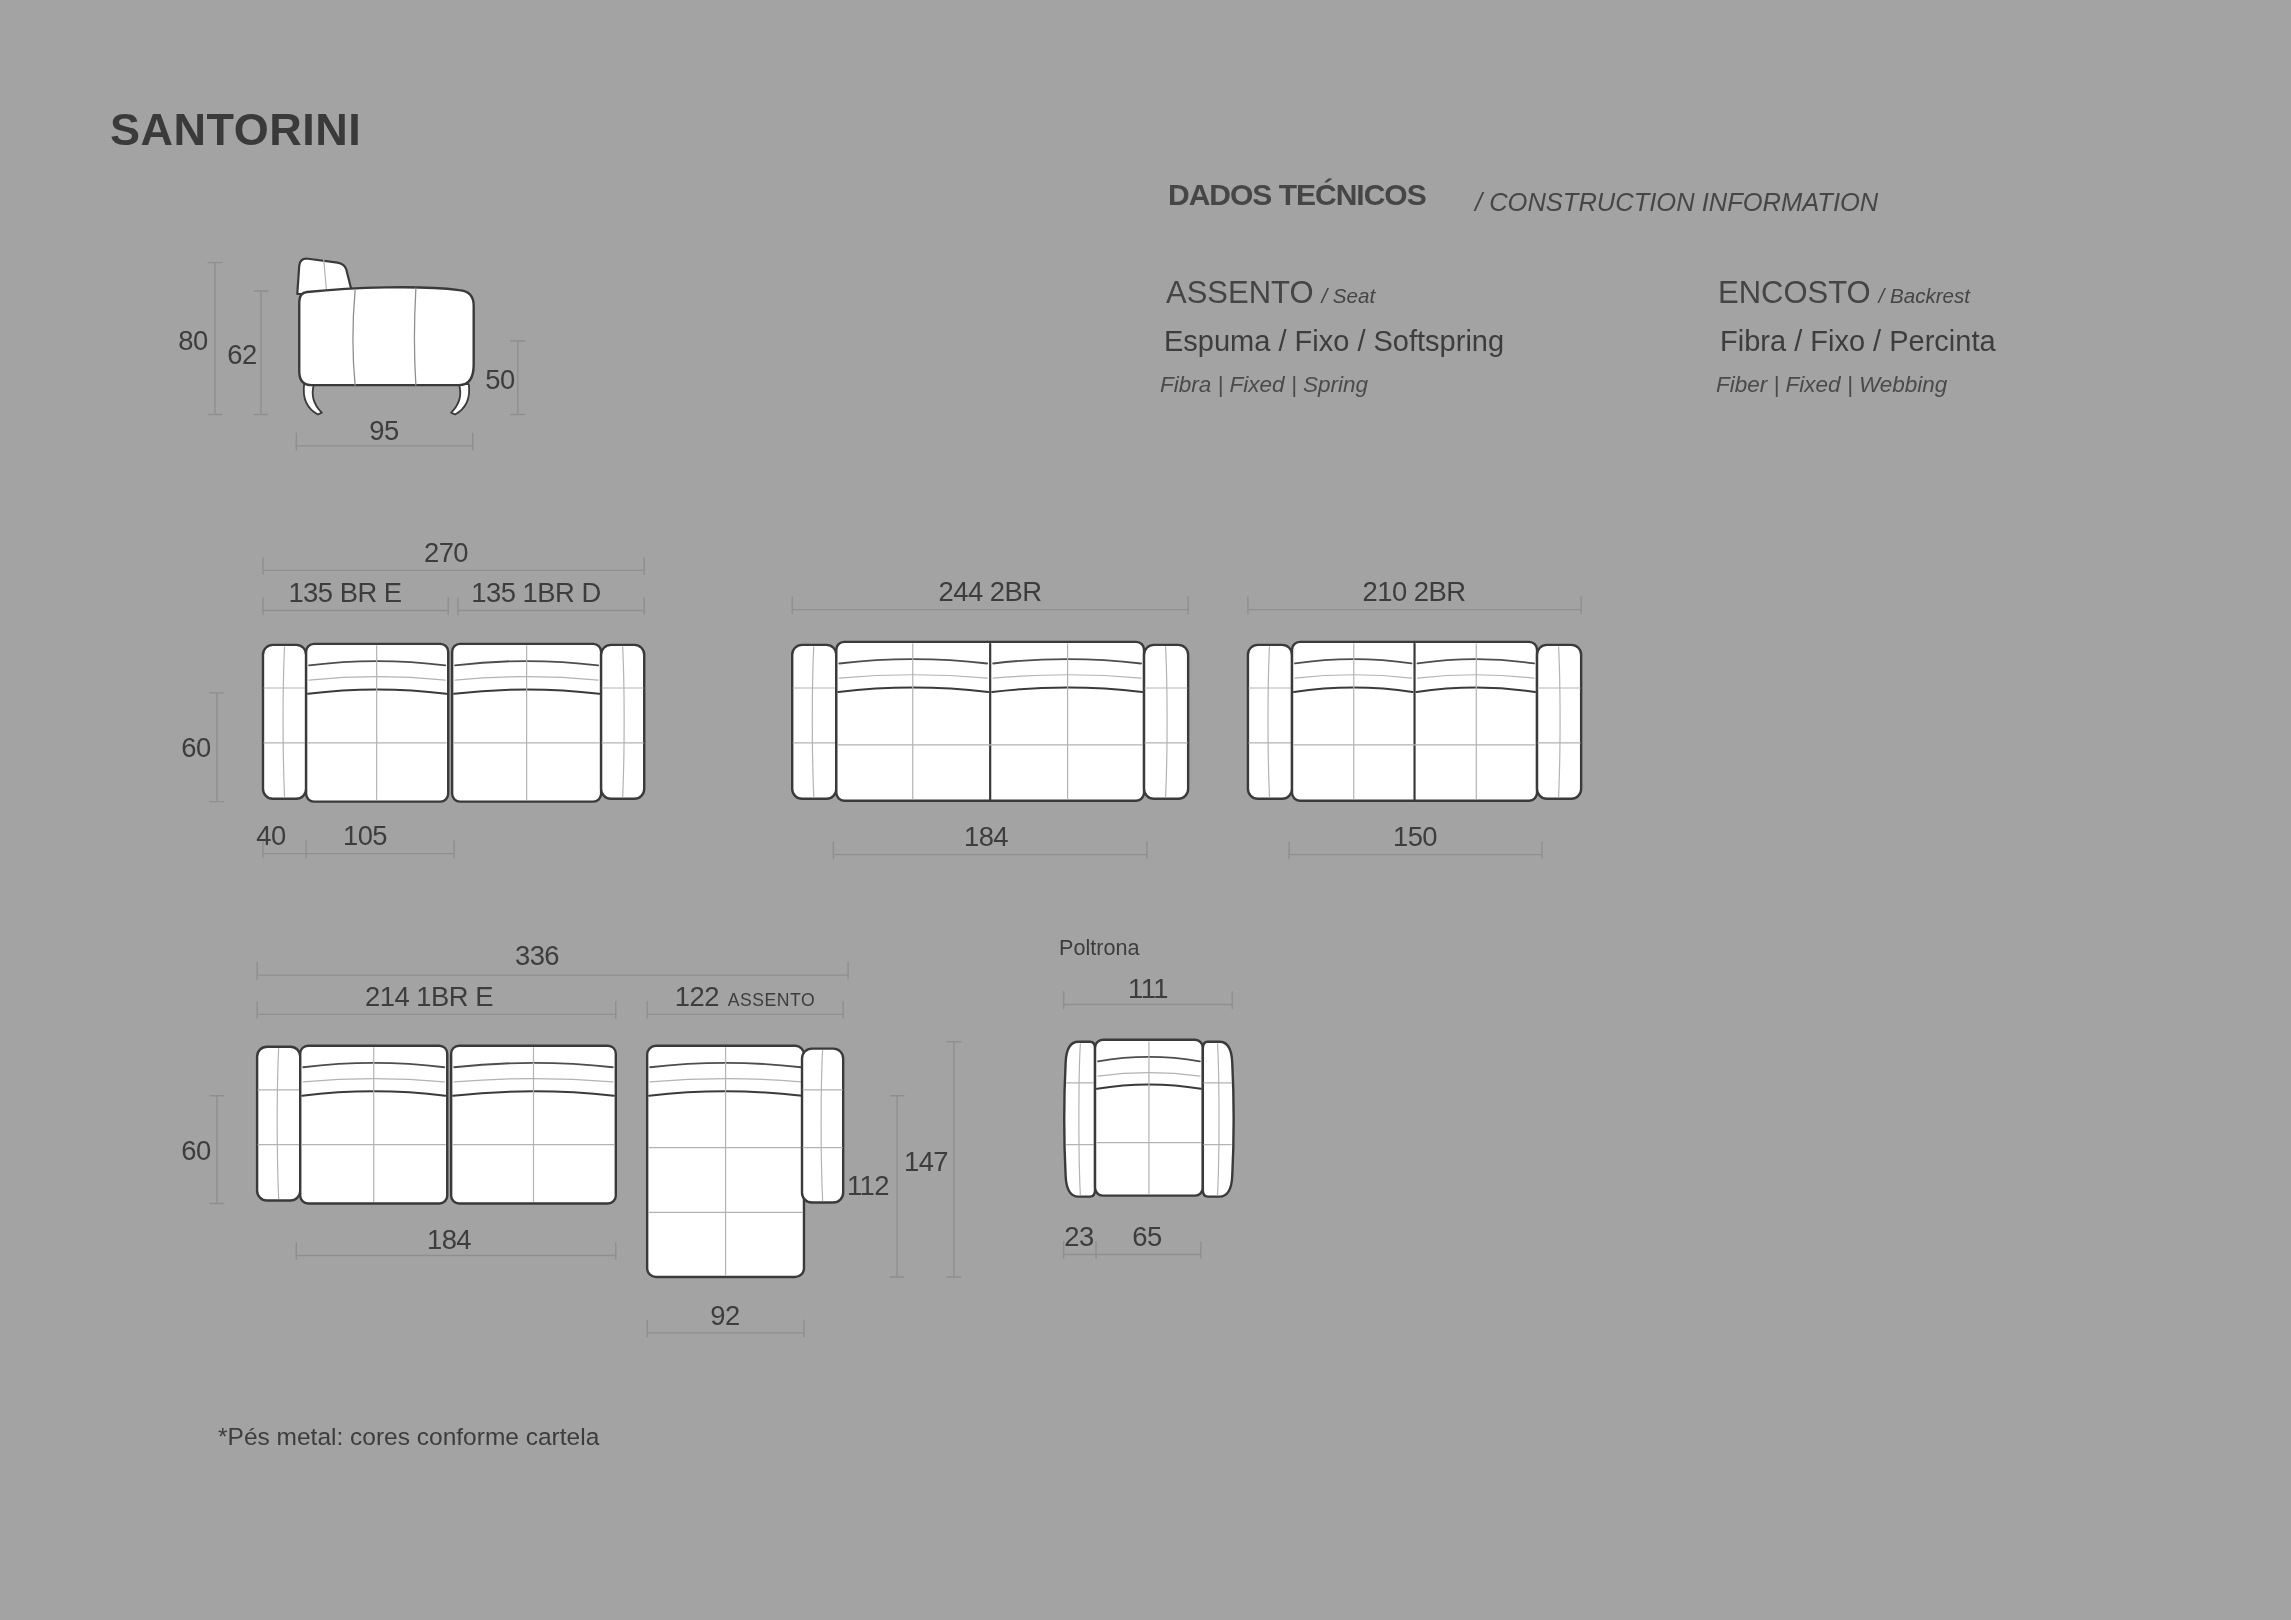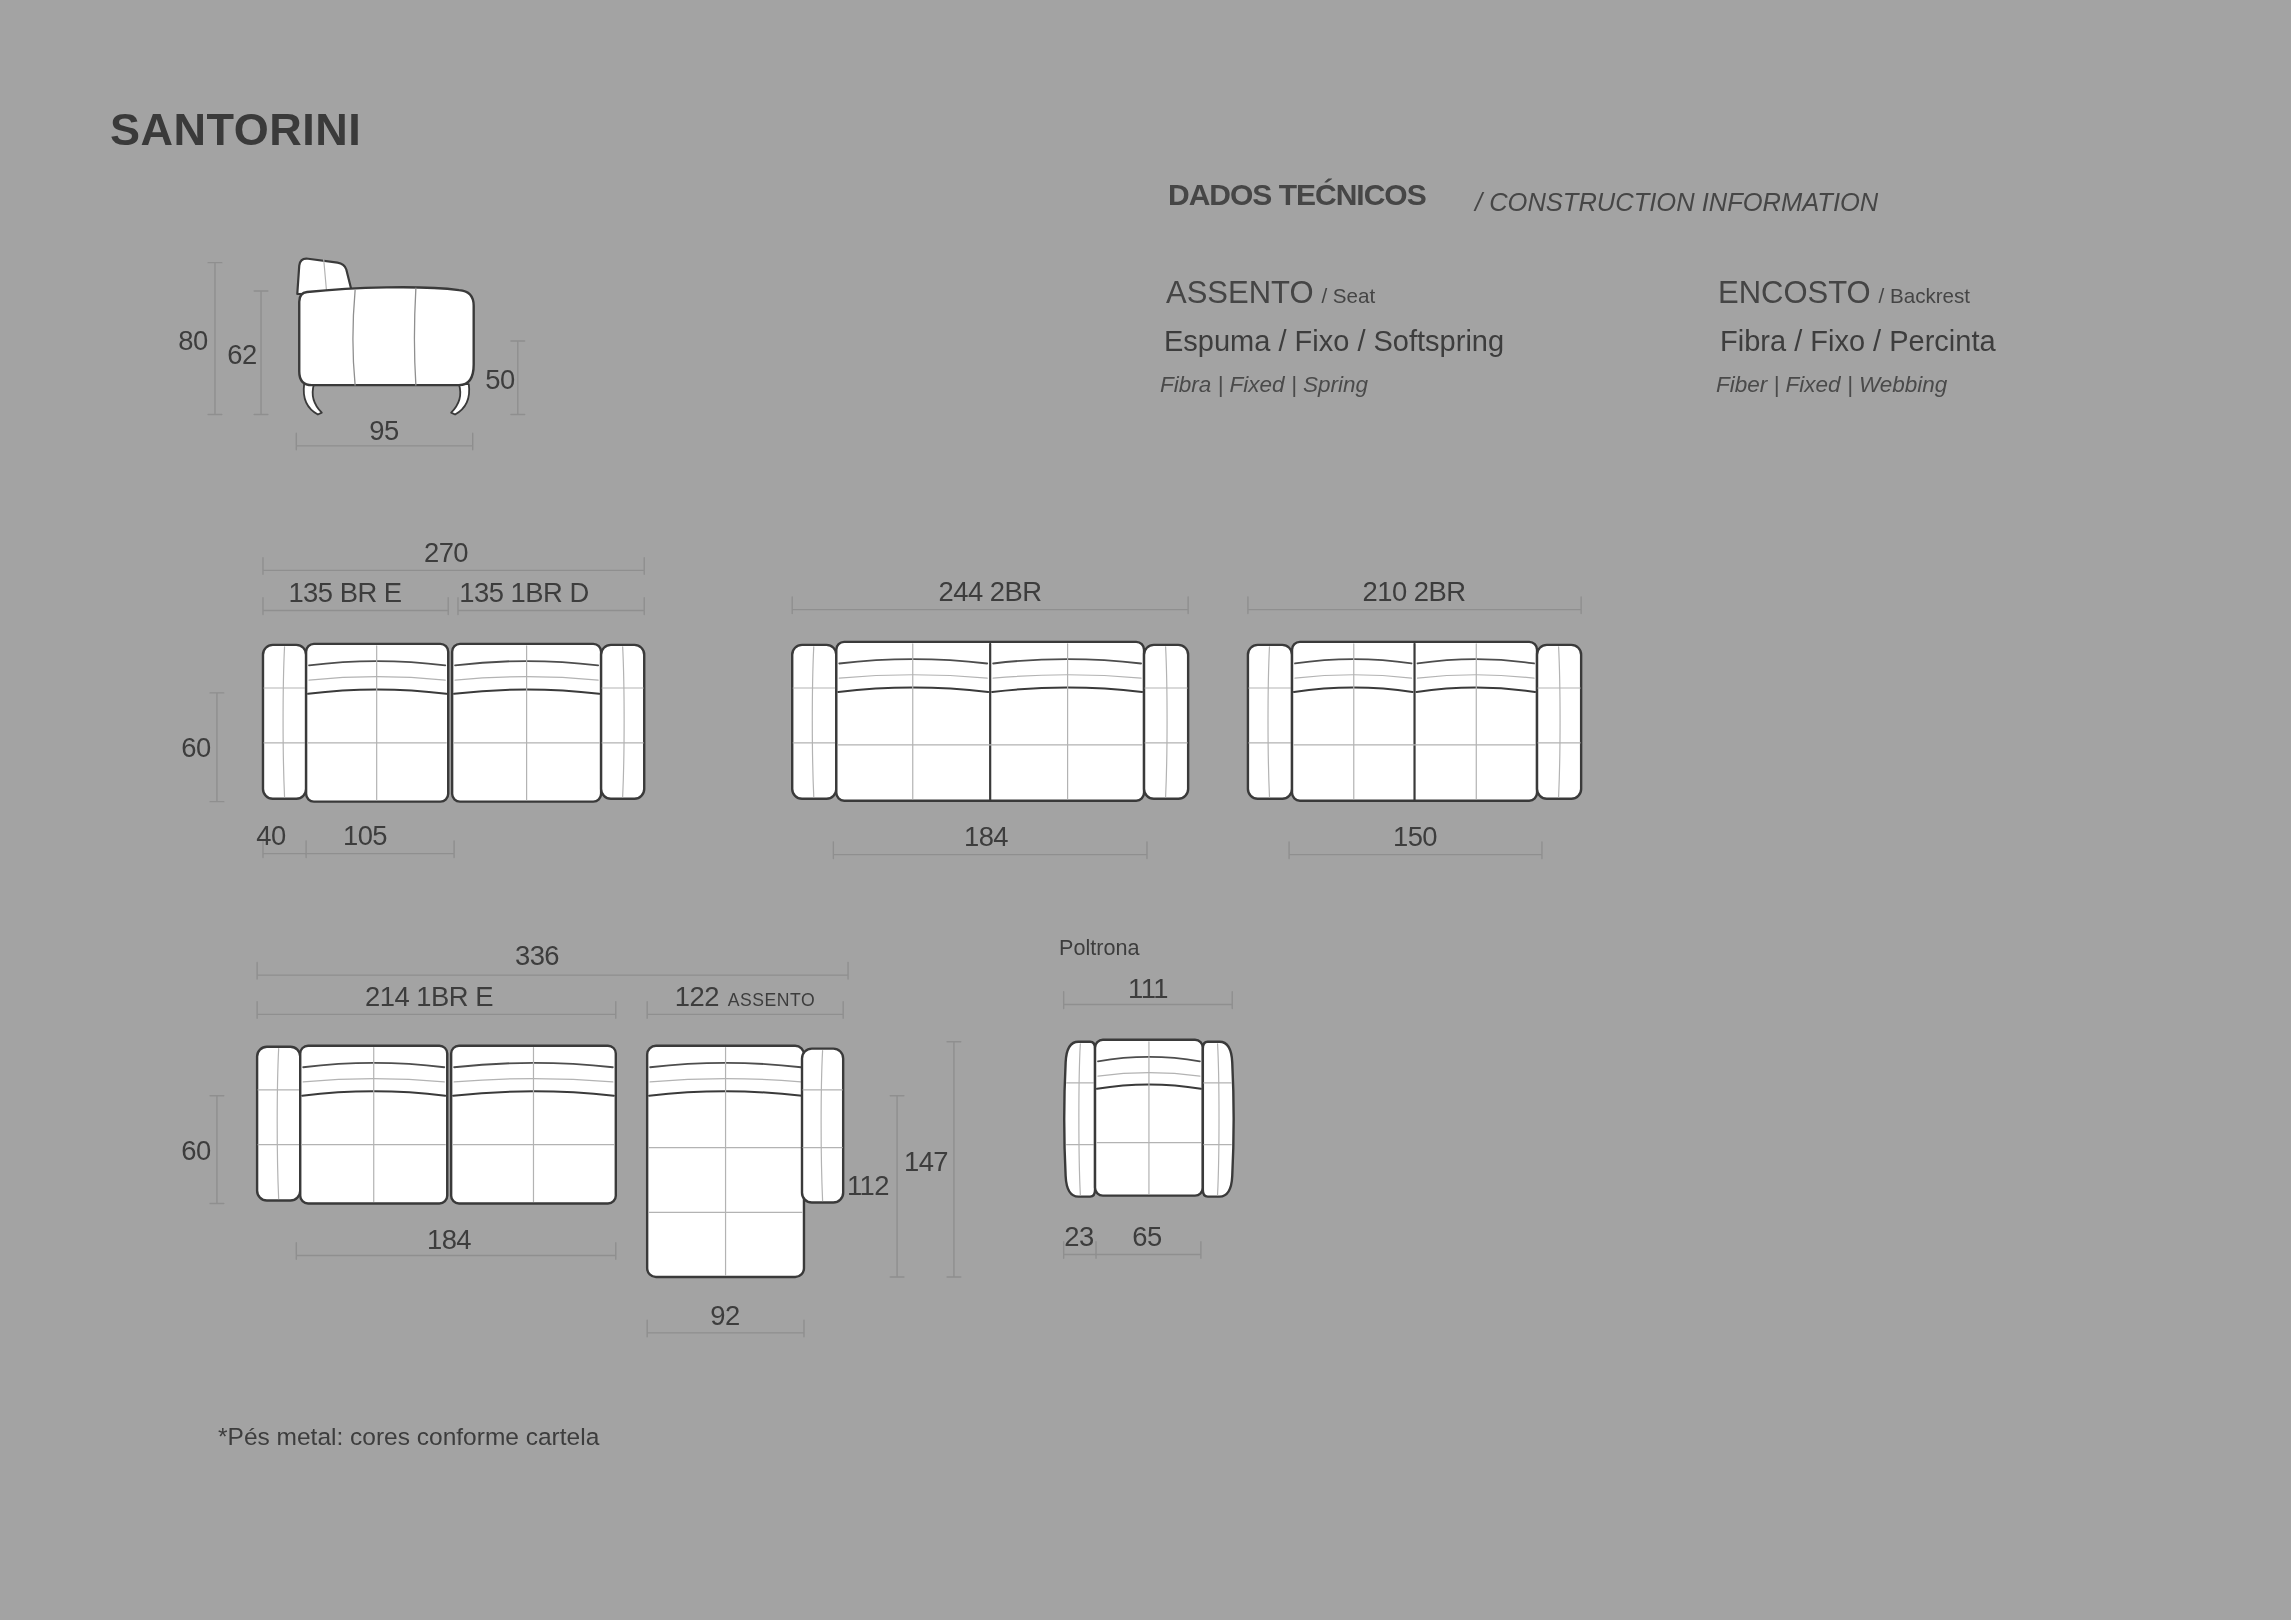--- a/index.html
+++ b/index.html
@@ -9,21 +9,21 @@
   }
   .pos{position:absolute;white-space:nowrap;}
   .dim{
     position:absolute;transform:translate(-50%,-50%);
     font-size:27.4px;color:#3d3d3d;white-space:nowrap;letter-spacing:-0.5px;
   }
   .page-title{font-size:45px;font-weight:bold;color:#3a3a3a;letter-spacing:0.5px;}
   .section-title{font-size:30px;color:#464646;letter-spacing:-1px;font-weight:bold;}
   .section-sub{font-size:25.5px;font-style:italic;color:#464646;letter-spacing:0;}
   .spec-h{font-size:31px;color:#454545;}
-  .spec-sub{font-size:20.6px;color:#454545;margin-left:7.8px;}
+  .spec-sub{font-size:20.6px;font-style:italic;color:#454545;margin-left:7.8px;}
   .spec-pt{font-size:29px;color:#3d3d3d;}
   .spec-en{font-size:22.5px;font-style:italic;color:#4a4a4a;}
   .chaise-small{font-size:17.6px;margin-left:8.8px;letter-spacing:0.5px;}
   .footnote{font-size:24.5px;color:#3d3d3d;margin-left:20px;}
   .label-poltrona{font-size:21.6px;color:#3d3d3d;}
   svg{position:absolute;left:0;top:0;}
   svg *{vector-effect:non-scaling-stroke;}
 </style>
 </head>
 <body>
@@ -227,21 +227,21 @@
   <div class="pos spec-pt" style="left:1720px;top:325px">Fibra / Fixo / Percinta</div>
   <div class="pos spec-en" style="left:1716px;top:372px">Fiber | Fixed | Webbing</div>
 
   <span class="dim" style="left:193px;top:341px">80</span>
   <span class="dim" style="left:242px;top:355px">62</span>
   <span class="dim" style="left:500px;top:380px">50</span>
   <span class="dim" style="left:384px;top:431px">95</span>
 
   <span class="dim" style="left:446px;top:553px">270</span>
   <span class="dim" style="left:345px;top:593px">135 BR E</span>
-  <span class="dim" style="left:524px;top:593px">135 1BR D</span>
+  <span class="dim" style="left:536px;top:593px">135 1BR D</span>
   <span class="dim" style="left:196px;top:748px">60</span>
   <span class="dim" style="left:271px;top:836px">40</span>
   <span class="dim" style="left:365px;top:836px">105</span>
 
   <span class="dim" style="left:990px;top:592px">244 2BR</span>
   <span class="dim" style="left:986px;top:837px">184</span>
 
   <span class="dim" style="left:1414px;top:592px">210 2BR</span>
   <span class="dim" style="left:1415px;top:837px">150</span>
 

